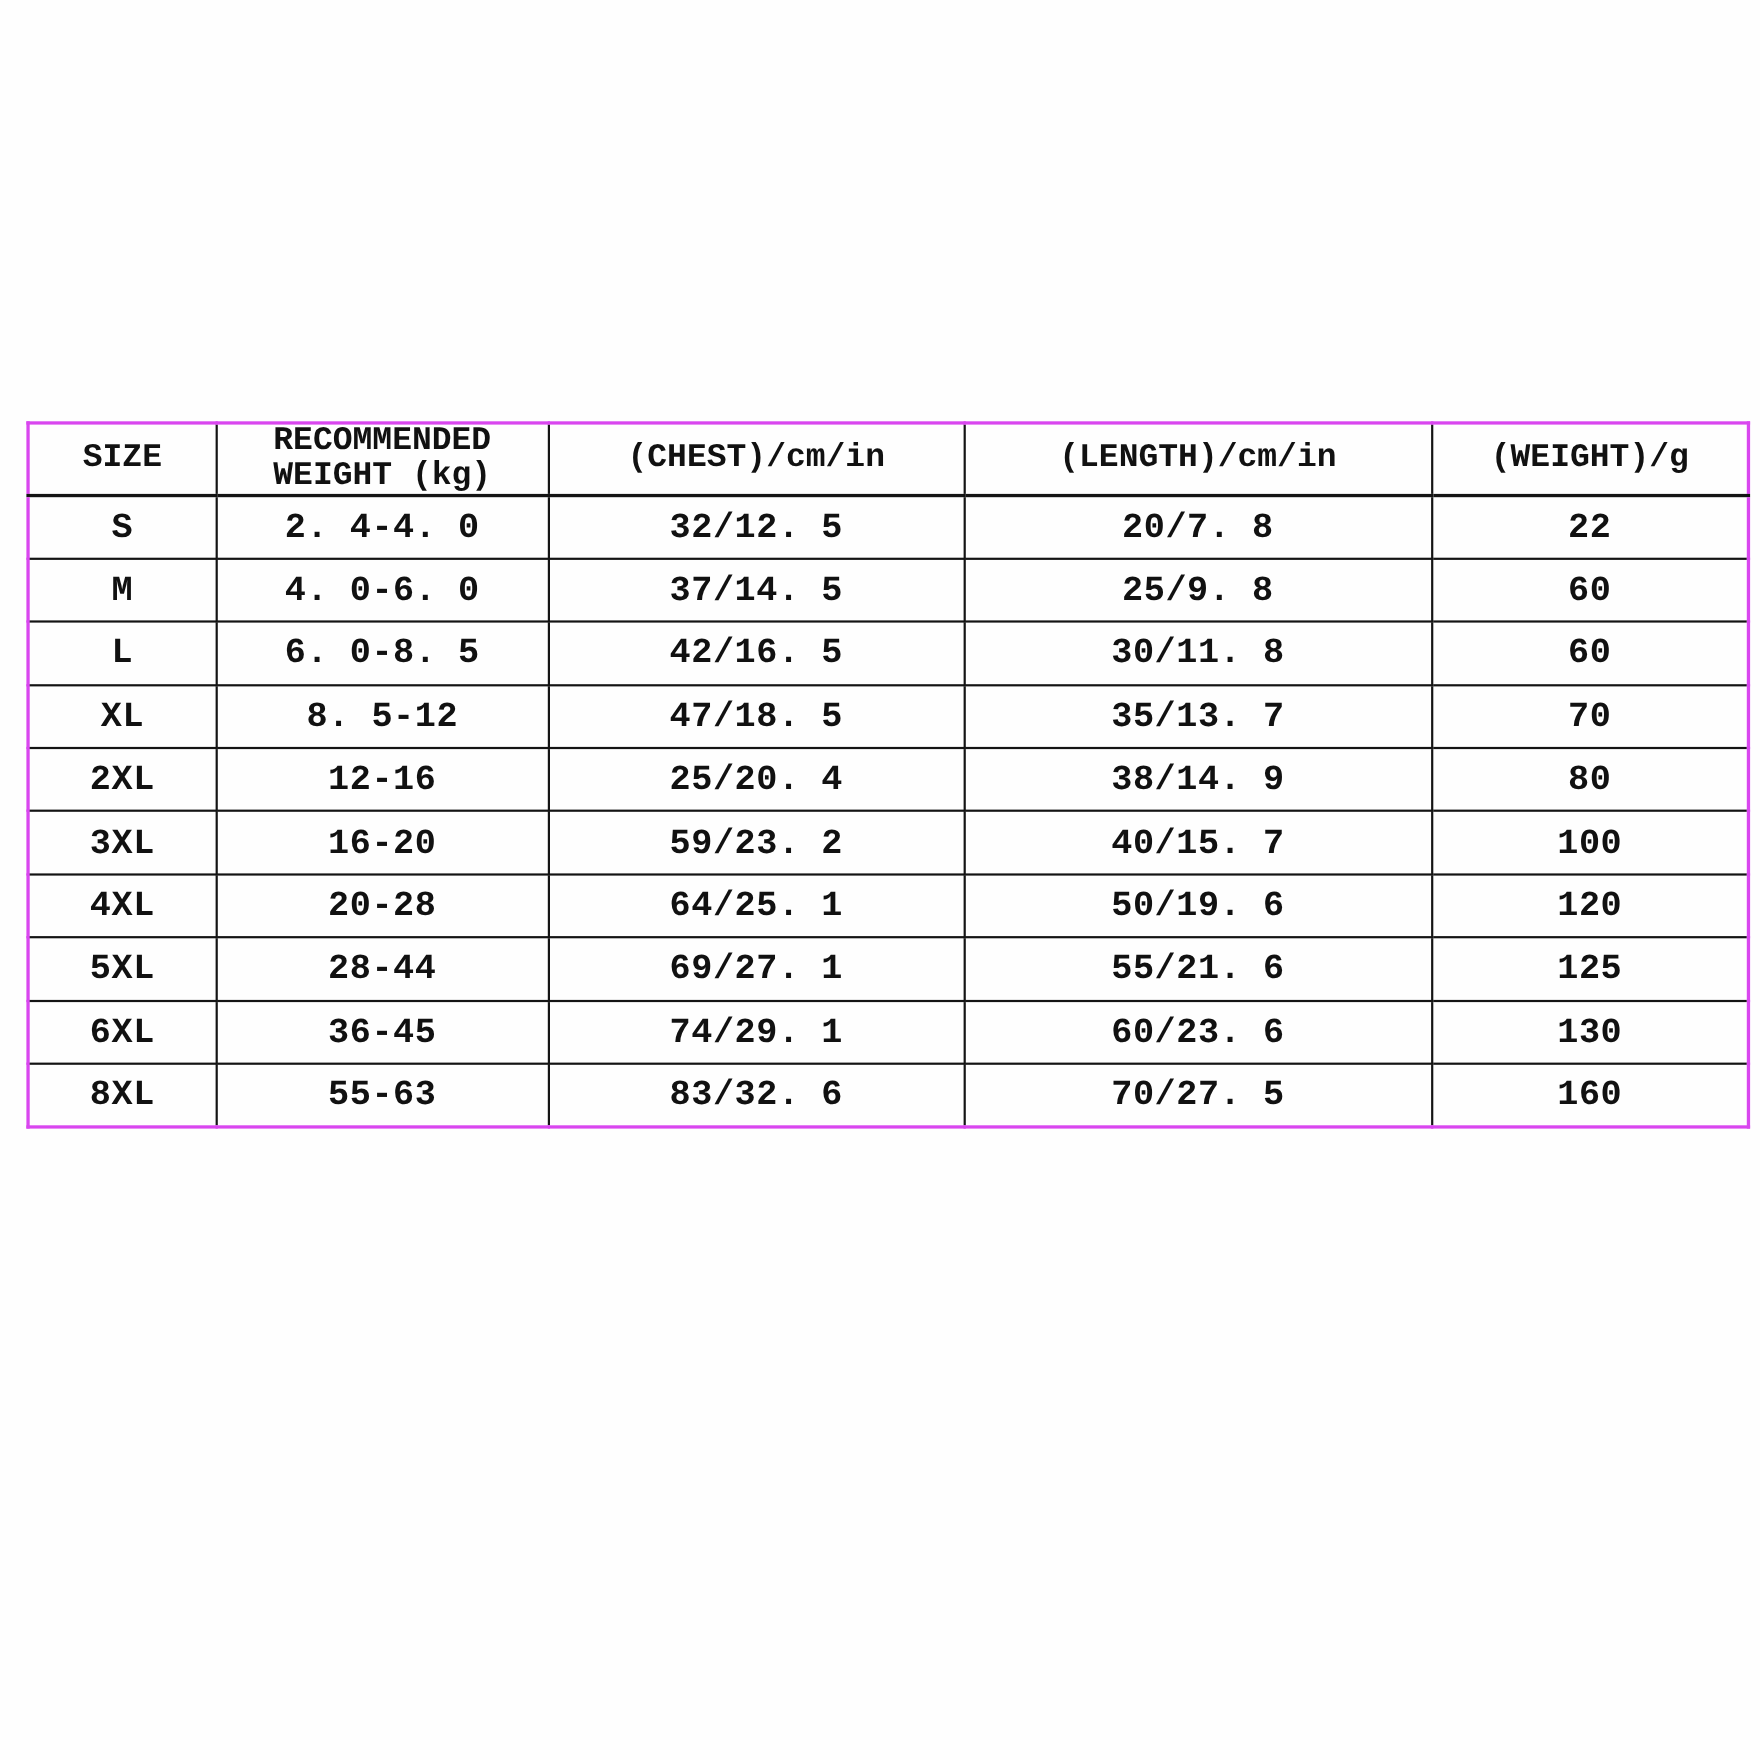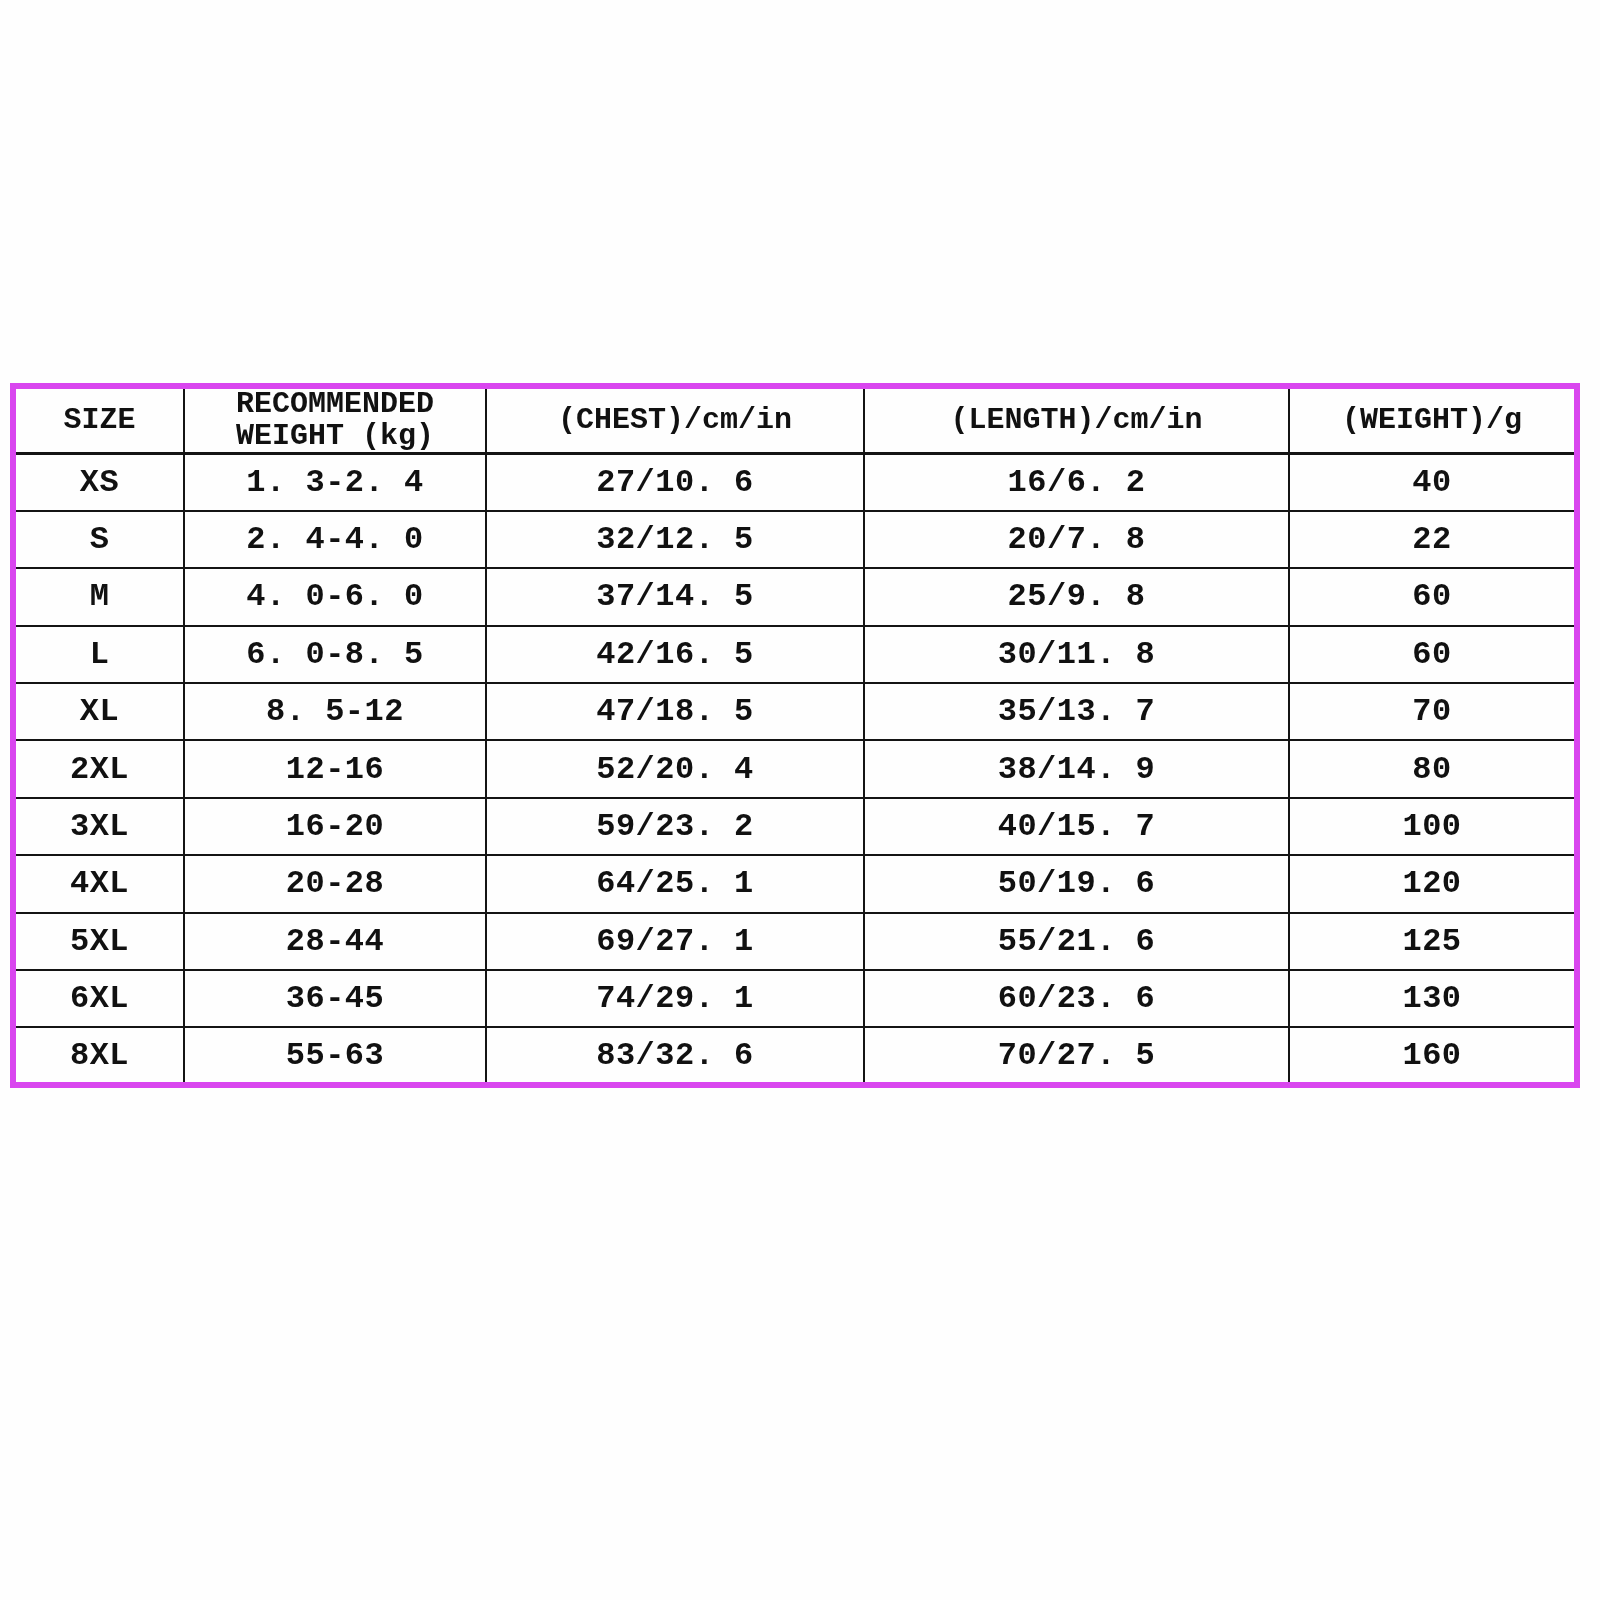--- a/index.html
+++ b/index.html
@@ -11,26 +11,26 @@
     position: relative;
     width: 1600px;
     height: 1600px;
     background: #fefefe;
     font-family: "Liberation Mono", "DejaVu Sans Mono", monospace;
     color: #111111;
     overflow: hidden;
   }
   table.size-chart {
     position: absolute;
-    left: 10px;
+    left: 24px;
     top: 383px;
     width: 1564px;
     border-collapse: collapse;
     table-layout: fixed;
-    border: 6px solid #d946ef;
+    border: 3px solid #d946ef;
   }
   table.size-chart col.c-size   { width: 171px; }
   table.size-chart col.c-recw   { width: 302px; }
   table.size-chart col.c-chest  { width: 378px; }
   table.size-chart col.c-length { width: 425px; }
   table.size-chart col.c-weight { width: 288px; }
 
   table.size-chart th,
   table.size-chart td {
     border: 2px solid #141414;
@@ -73,27 +73,20 @@
       <tr>
         <th>SIZE</th>
         <th>RECOMMENDED WEIGHT (kg)</th>
         <th>(CHEST)/cm/in</th>
         <th>(LENGTH)/cm/in</th>
         <th>(WEIGHT)/g</th>
       </tr>
     </thead>
     <tbody>
 
-    <tr>
-          <td>XS</td>
-          <td>1. 3-2. 4</td>
-          <td>27/10. 6</td>
-          <td>16/6. 2</td>
-          <td>40</td>
-        </tr>
         <tr>
           <td>S</td>
           <td>2. 4-4. 0</td>
           <td>32/12. 5</td>
           <td>20/7. 8</td>
           <td>22</td>
         </tr>
         <tr>
           <td>M</td>
           <td>4. 0-6. 0</td>
@@ -111,21 +104,21 @@
         <tr>
           <td>XL</td>
           <td>8. 5-12</td>
           <td>47/18. 5</td>
           <td>35/13. 7</td>
           <td>70</td>
         </tr>
         <tr>
           <td>2XL</td>
           <td>12-16</td>
-          <td>52/20. 4</td>
+          <td>25/20. 4</td>
           <td>38/14. 9</td>
           <td>80</td>
         </tr>
         <tr>
           <td>3XL</td>
           <td>16-20</td>
           <td>59/23. 2</td>
           <td>40/15. 7</td>
           <td>100</td>
         </tr>

